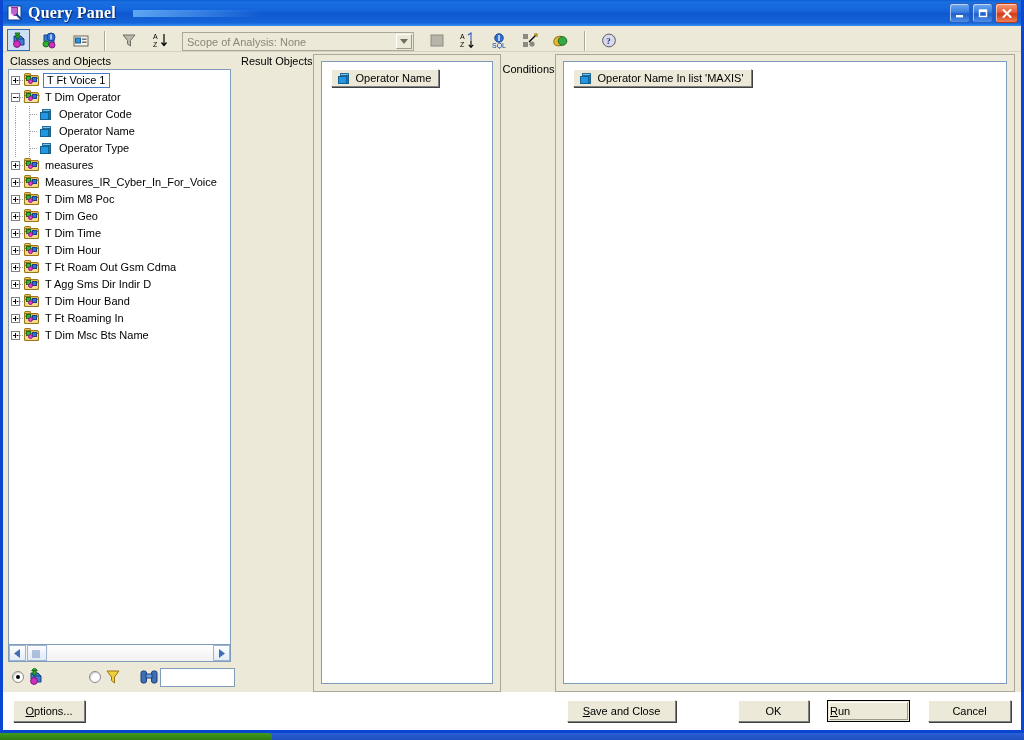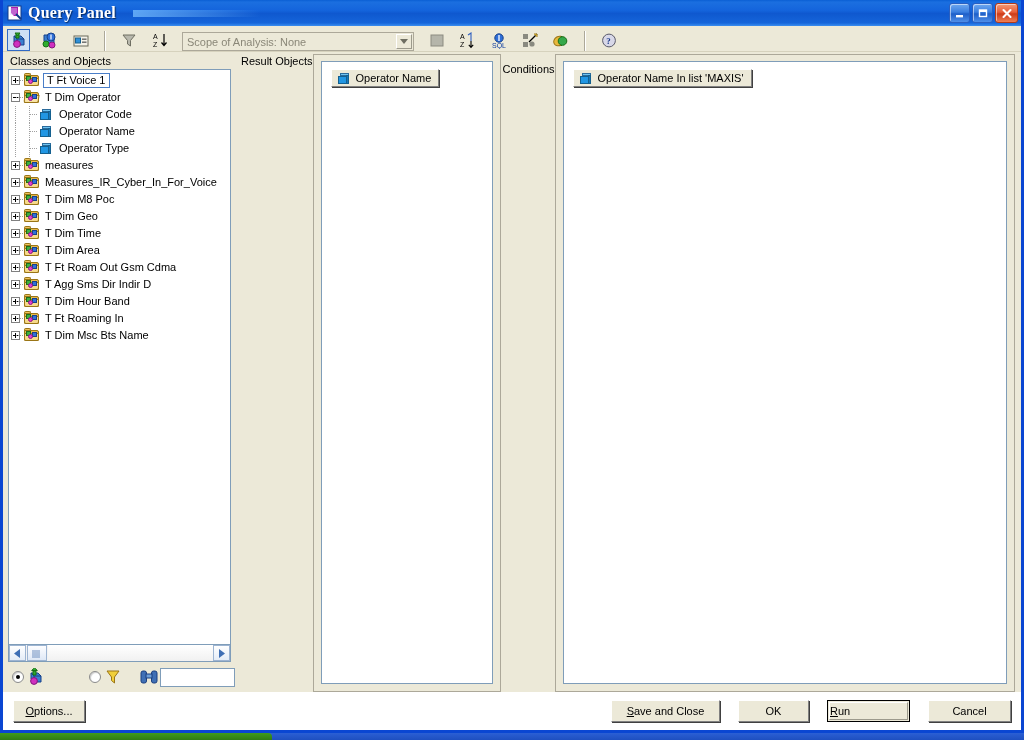--- a/index.html
+++ b/index.html
@@ -238,21 +238,21 @@
   }
   .btn.default { border:1px solid #000; box-shadow:none; position:relative;}
   .btn.default .inner{
     position:absolute;left:1px;top:1px;right:1px;bottom:1px;
     border:1px solid #ffffff;border-right-color:#9c9a8c;border-bottom-color:#9c9a8c;
     display:flex;align-items:center;justify-content:flex-start;background:#ece9d8;
   }
   #optionsBtn{width:72px;}
   #footer-right{margin-left:auto;display:flex;gap:18px;align-items:center;}
   #btnSaveClose{width:109px;}
-  #btnOK{width:71px;}
+  #btnOK{width:71px;margin-left:44px;}
   #btnRun{width:83px;}
   #btnCancel{width:83px;}
 
   
   #taskbar{
     position:absolute;left:0;top:733px;width:1024px;height:7px;
     background: linear-gradient(to bottom,#2b5fd4,#1e4fc0);
   }
   #taskbar .start{
     position:absolute;left:0;top:0;width:272px;height:7px;
@@ -588,21 +588,21 @@
               <span class="ticon">
                 <span class="folder">
                   <span class="tab"></span>
                   <span class="back"></span>
                   <span class="front"></span>
                   <span class="g"></span>
                   <span class="b"></span>
                   <span class="m"></span>
                 </span>
               </span>
-              <span class="tlabel">T Dim Area</span>
+              <span class="tlabel">T Dim Hour</span>
             </div>
             <div class="trow">
               <span class="ind">
                 <span class="plus expand"></span>
                 <span class="dotline-h"></span>
               </span>
               <span class="ticon">
                 <span class="folder">
                   <span class="tab"></span>
                   <span class="back"></span>

